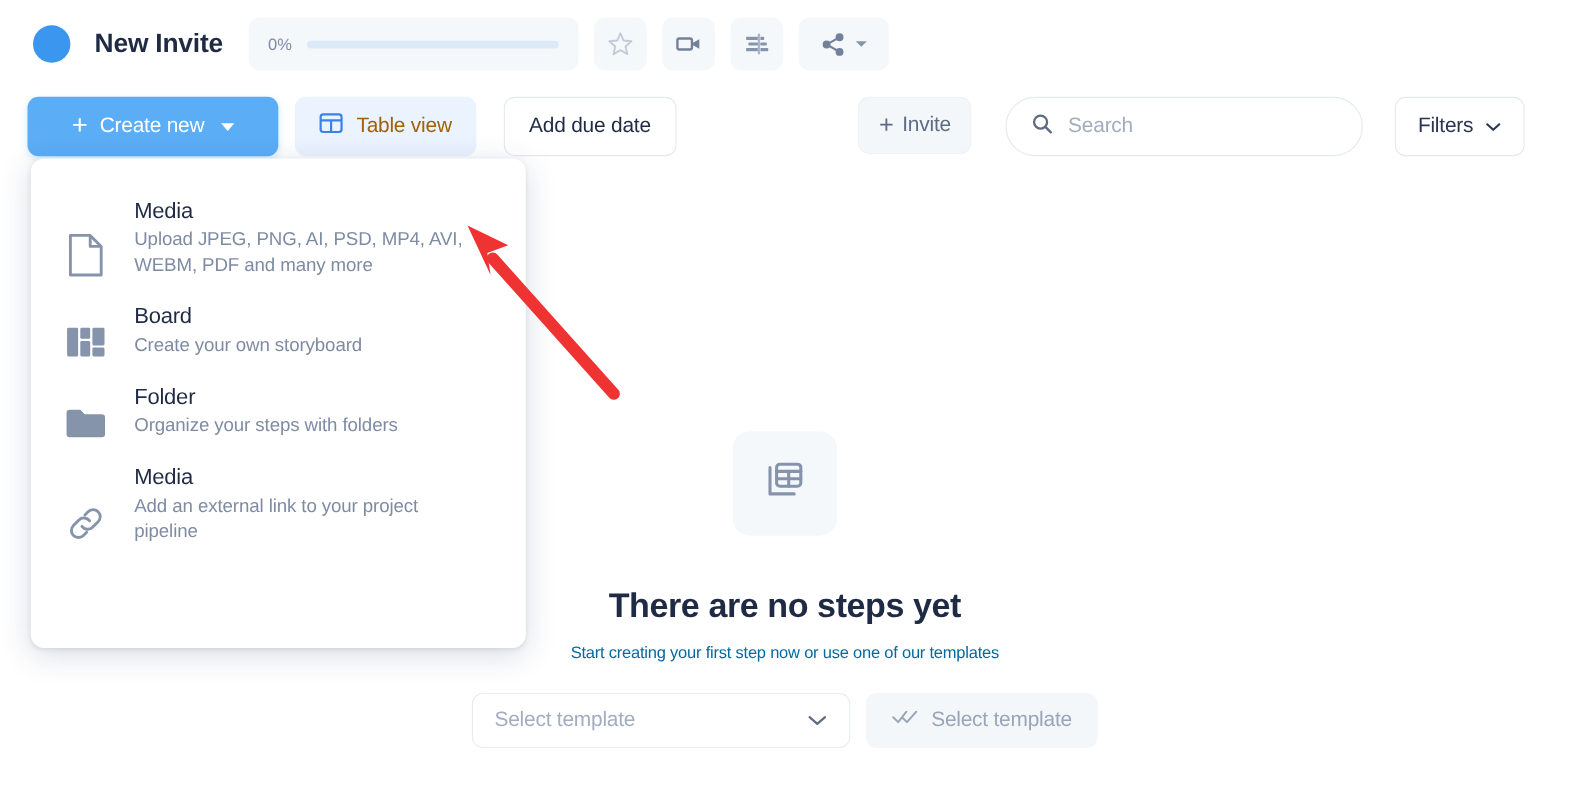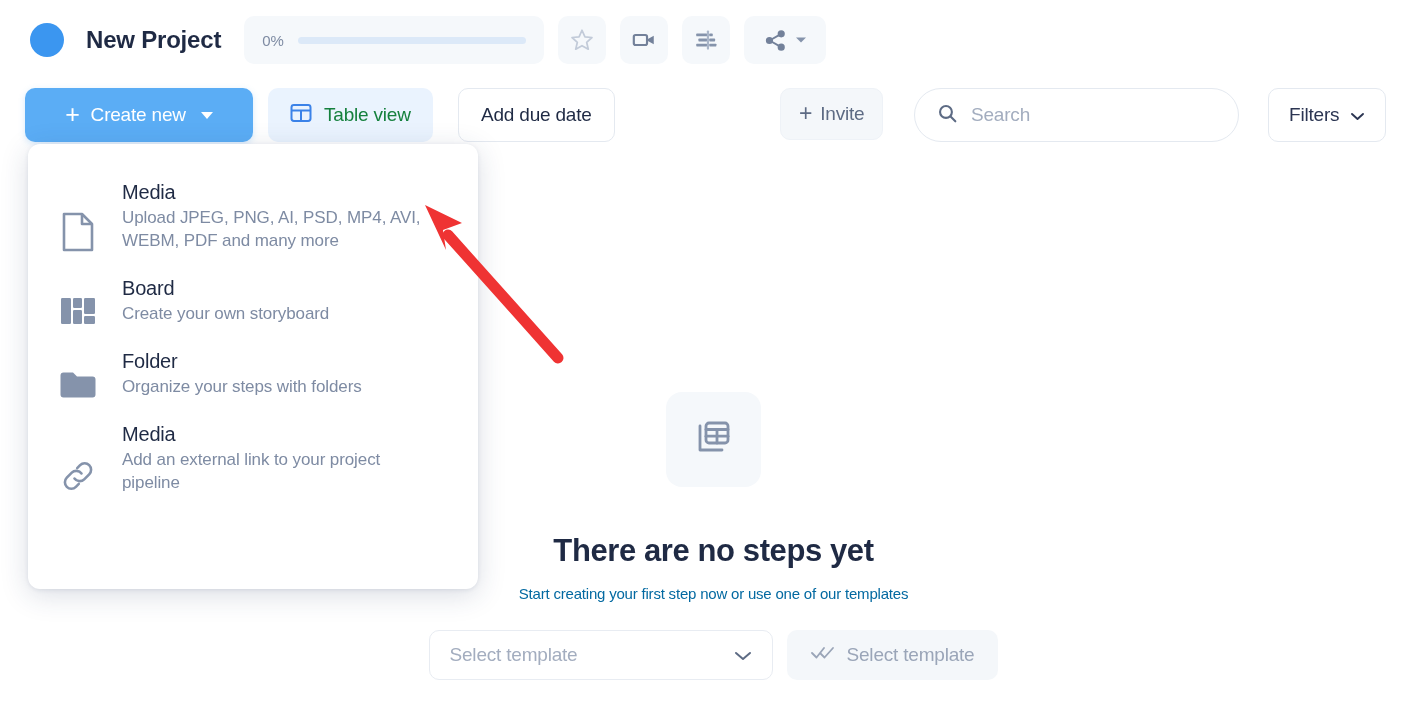--- a/index.html
+++ b/index.html
@@ -55,21 +55,21 @@
   }
   .btn-create .plus { font-size: 25px; font-weight: 400; line-height: 1; margin-top: -2px; }
   .caret-white {
     width: 0; height: 0; border-left: 6px solid transparent; border-right: 6px solid transparent;
     border-top: 7px solid #ffffff; margin-left: 4px;
   }
 
   .tab-tableview {
     position: absolute; left: 268px; top: 0; height: 54px; padding: 12px 22px;
     background: #eaf3fe; border-radius: 10px; display: flex; align-items: center; gap: 12px;
-    color: #15803d; font-size: 19px; font-weight: 500; letter-spacing: -0.2px;
+    color: #a16207; font-size: 19px; font-weight: 500; letter-spacing: -0.2px;
   }
   .btn-duedate {
     position: absolute; left: 458px; top: 0; height: 54px; padding: 12px 22px;
     background: #fff; border: 1px solid #e4e9f0; border-radius: 10px;
     display: flex; align-items: center; color: #1f2a44; font-size: 19px;
     letter-spacing: -0.2px;
   }
   .btn-invite {
     position: absolute; left: 780px; top: 0; height: 52px; padding: 0 18px;
     background: #f4f7fa; border: 1px solid #eef2f7; border-radius: 10px;
@@ -149,21 +149,21 @@
   .arrow-layer {
     position: absolute; left: 0; top: 0; width: 1427px; height: 714px;
     pointer-events: none; z-index: 60;
   }
 </style>
 </head>
 <body>
 
 <div class="header">
   <div class="project-dot"></div>
-  <div class="project-title">New Project</div>
+  <div class="project-title">New Invite</div>
 
   <div class="progress-wrap">
     <span class="progress-pct">0%</span>
     <div class="progress-track">
       <div class="progress-fill" style="width: 0%;"></div>
     </div>
   </div>
 
   <div class="icon-btn">
     <span>

